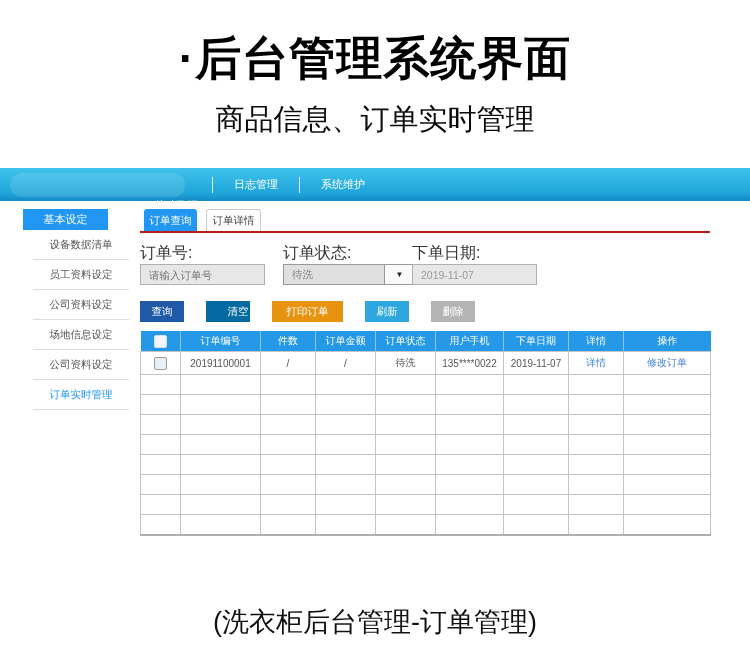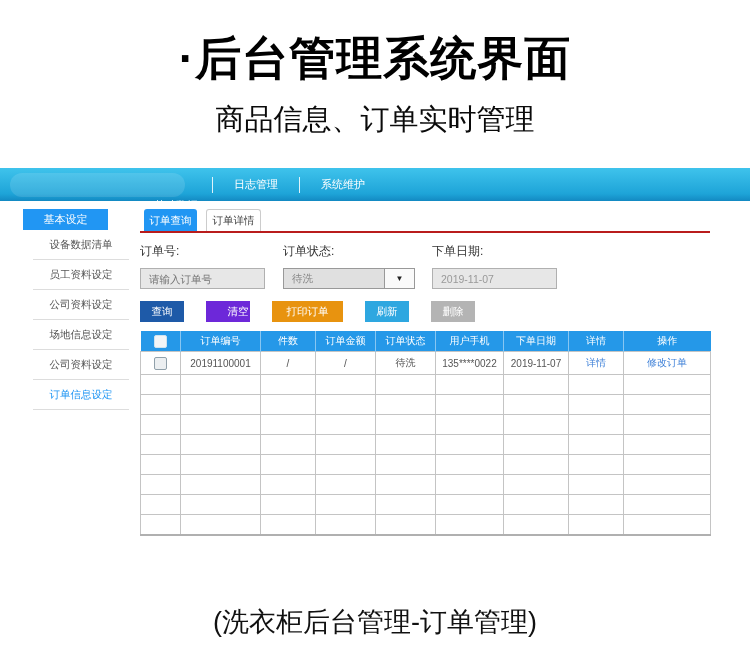--- a/index.html
+++ b/index.html
@@ -37,35 +37,35 @@
   .main{position:absolute;left:140px;top:209px;width:570px;}
   .main-tabs{display:flex;gap:9px;border-bottom:2px solid #b91c1c;height:22px;padding-left:4px;}
   .main-tab{width:53px;text-align:center;font-size:10.5px;line-height:22px;
             border-radius:3px 3px 0 0;cursor:pointer;}
   .main-tab.active{background:#2196f3;color:#fff;}
   .main-tab.inactive{background:#fff;color:#444;border:1px solid #ccc;border-bottom:none;
                      line-height:21px;}
 
   .filters{position:relative;height:66px;}
   .filter-group{position:absolute;top:10px;}
-  .fg1{left:0;width:125px;} .fg2{left:143px;width:132px;} .fg3{left:292px;width:125px;}
-  .filter-label{font-size:12px;color:#333;margin-bottom:8px;}
+  .fg1{left:0;width:125px;} .fg2{left:143px;width:132px;} .fg3{left:272px;width:125px;}
+  .filter-label{font-size:16px;color:#333;margin-bottom:0;}
   .filter-input{width:100%;height:21px;background:#e7e7e7;border:1px solid #b0b0b0;
                 font-size:10.5px;color:#999;padding:0 8px;box-sizing:border-box;
                 font-family:"Liberation Sans",sans-serif;}
   .select-box{height:21px;border:1px solid #999;background:#e0e0e0;display:flex;box-sizing:border-box;}
   .select-value{flex:1;line-height:19px;padding-left:8px;font-size:10.5px;color:#888;}
   .select-arrow{width:29px;background:#fafafa;border-left:1px solid #999;display:flex;
                 align-items:center;justify-content:center;font-size:8px;color:#222;cursor:pointer;}
 
   .action-buttons{display:flex;gap:22px;margin-top:2px;}
   .btn{height:21px;border:none;color:#fff;font-size:10.5px;cursor:pointer;padding:0;
        font-family:"Liberation Sans",sans-serif;}
   .btn-query{width:44px;background:#1e5aa8;}
-  .btn-clear{width:44px;background:#6d28d9;padding-left:20px;}
+  .btn-clear{width:44px;background:#0369a1;padding-left:20px;}
   .btn-print{width:71px;background:#e8930f;}
   .btn-refresh{width:44px;background:#2ea7e0;}
   .btn-delete{width:44px;background:#b4b4b4;}
 
   
   .order-table{margin-top:9px;border-collapse:collapse;width:570px;font-size:10px;table-layout:fixed;}
   .order-table thead th{background:#2598e8;color:#fff;font-weight:normal;height:20px;
                         border-right:1px solid rgba(255,255,255,0.45);padding:0;}
   .order-table thead th:last-child{border-right:none;}
   .order-table tbody td{border:1px solid #c4c4c4;height:19px;text-align:center;color:#555;padding:0;
@@ -100,21 +100,21 @@
     </div>
   </div>
 
   <div class="sidebar">
     <div class="sidebar-header">基本设定</div>
     <div class="sidebar-item">设备数据清单</div>
     <div class="sidebar-item">员工资料设定</div>
     <div class="sidebar-item">公司资料设定</div>
     <div class="sidebar-item">场地信息设定</div>
     <div class="sidebar-item">公司资料设定</div>
-    <div class="sidebar-item active">订单信息设定</div>
+    <div class="sidebar-item active">订单实时管理</div>
   </div>
 
   <div class="main">
 
     <div class="main-tabs">
       <div class="main-tab active">订单查询</div>
       <div class="main-tab inactive">订单详情</div>
     </div>
 
     <div class="filters">

